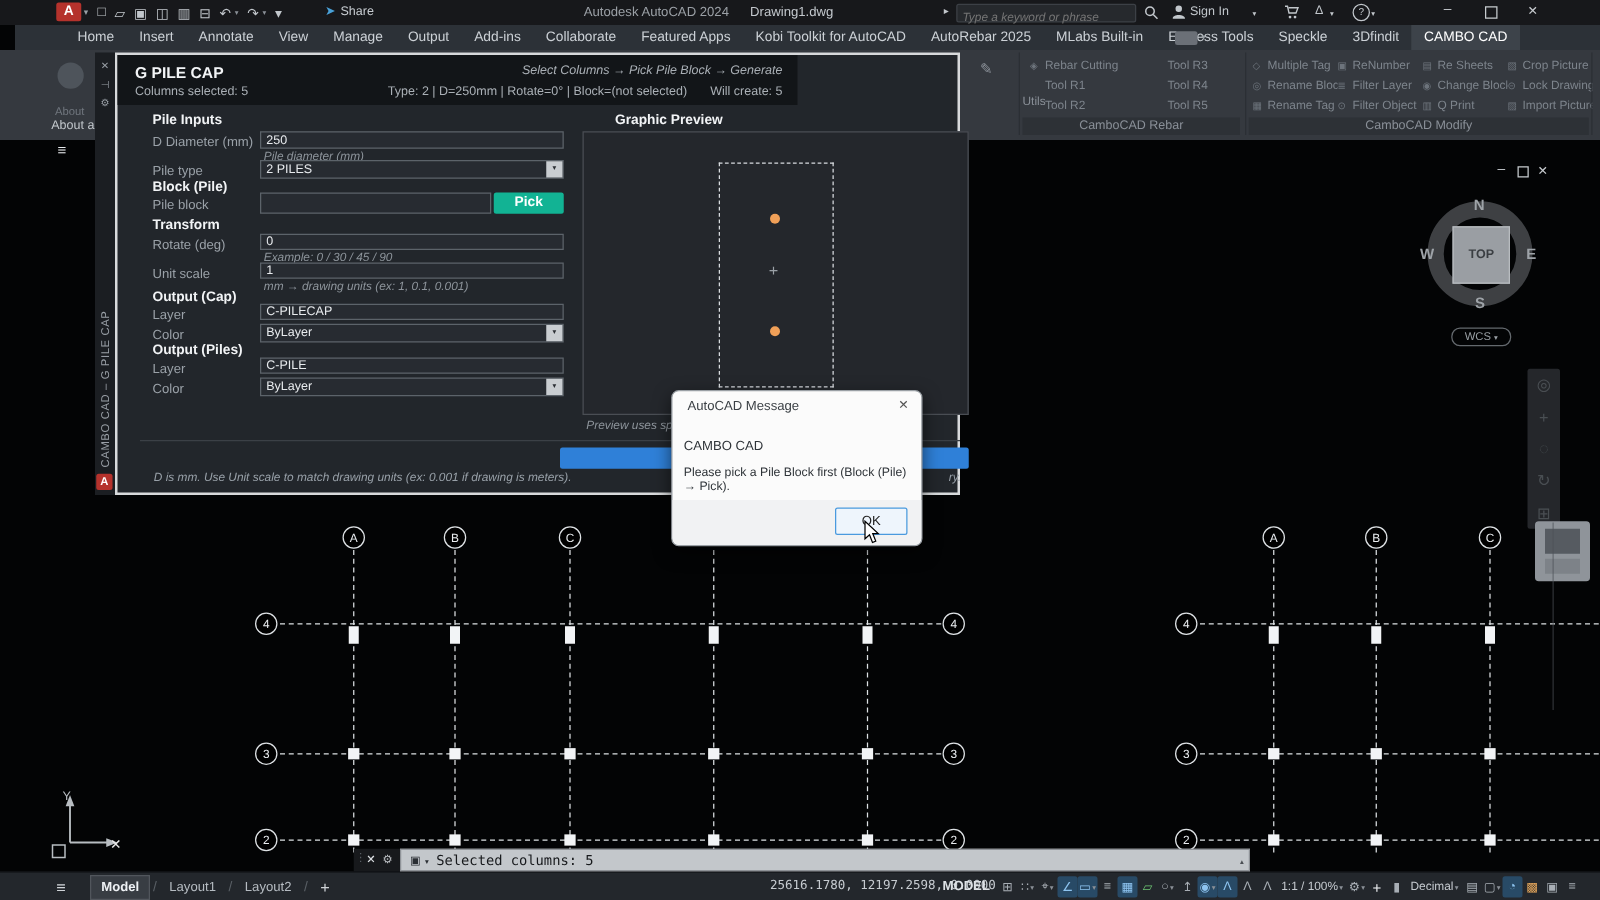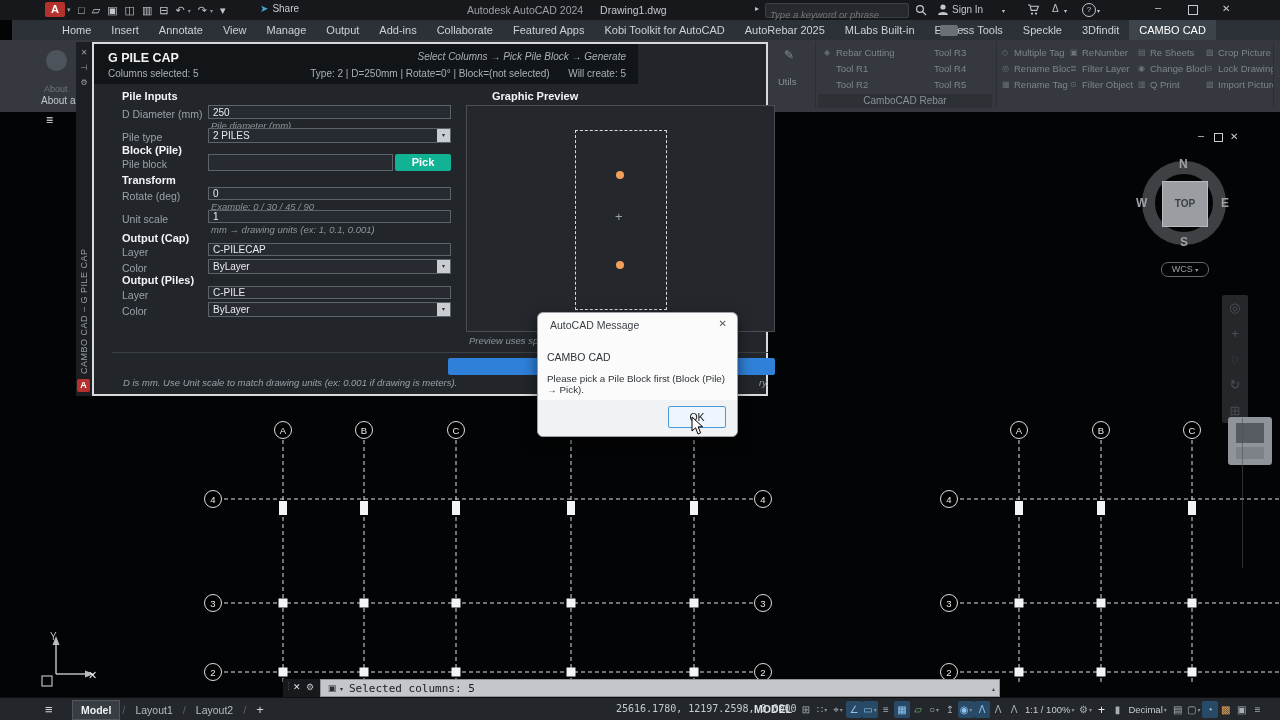--- a/index.html
+++ b/index.html
@@ -37,21 +37,21 @@
   .tabrow-ic-caret{position:absolute;left:961px;top:26px;font-size:7px;color:#9aa0a6;}
   
   .ribbon{position:absolute;left:0;top:40px;width:1280px;height:72px;background:#35393f;border-bottom:1px solid #23272b;}
   .psep{position:absolute;top:2px;width:1px;height:66px;background:#2b2f34;}
   .panel-title{position:absolute;top:54px;height:14px;background:#2d3136;color:#8a9098;font-size:10px;
                text-align:center;line-height:14px;}
   .pgrid{position:absolute;top:4px;display:grid;grid-template-rows:repeat(3,16px);grid-auto-flow:column;}
   .pitem{display:flex;align-items:center;font-size:9.5px;color:#7d848c;white-space:nowrap;overflow:hidden;}
   .pic{font-size:8px;color:#6d747c;margin-right:3px;min-width:9px;}
   .utils-ic{position:absolute;left:784px;top:8px;font-size:12px;color:#8a9098;}
-  .utils-cap{position:absolute;left:778px;top:36px;font-size:9.5px;color:#8a9098;}
+  .utils-cap{position:absolute;left:818px;top:36px;font-size:9.5px;color:#8a9098;}
   .about-circle{position:absolute;left:46px;top:10px;width:21px;height:21px;border-radius:50%;background:#4e545b;}
   .about-lbl{position:absolute;left:44px;top:44px;font-size:9px;color:#70767e;}
   .about-cap{position:absolute;left:41px;top:55px;font-size:10px;color:#c2c7cc;}
   
   .drawing{position:absolute;left:0;top:112px;width:1280px;height:585px;background:#030405;}
   .hamb-float{position:absolute;left:46px;top:113px;color:#e8ebee;font-size:12px;}
   .gline{stroke:#dde1e4;stroke-width:1;stroke-dasharray:4 3;}
   .gbub{fill:#000;stroke:#dde1e4;stroke-width:1;}
   .gtxt{fill:#e8ebee;font-family:"Liberation Sans",sans-serif;font-size:9.5px;}
   .gmark{fill:#f2f4f6;}
@@ -307,20 +307,21 @@
         </div>
         <div class="pitem">
           <span class="pic">⊝</span>
           <span>Lock Drawing</span>
         </div>
         <div class="pitem">
           <span class="pic">▨</span>
           <span>Import Picture</span>
         </div>
       </div>
+    <div class="panel-title" style="left:999px;width:272px;">CamboCAD Modify</div>
     <div class="psep" style="left:1273px;"></div>
   </div>
 
   <div class="drawing"></div>
   <span class="hamb-float">≡</span>
 
   <svg id="grid-svg" class="abs" style="left:0;top:410px;" width="1280" height="292" viewBox="0 410 1280 292">
       <g>
         <line x1="283" y1="440" x2="283" y2="682" class="gline"></line>
         <circle cx="283" cy="430" r="8.5" class="gbub"></circle>

